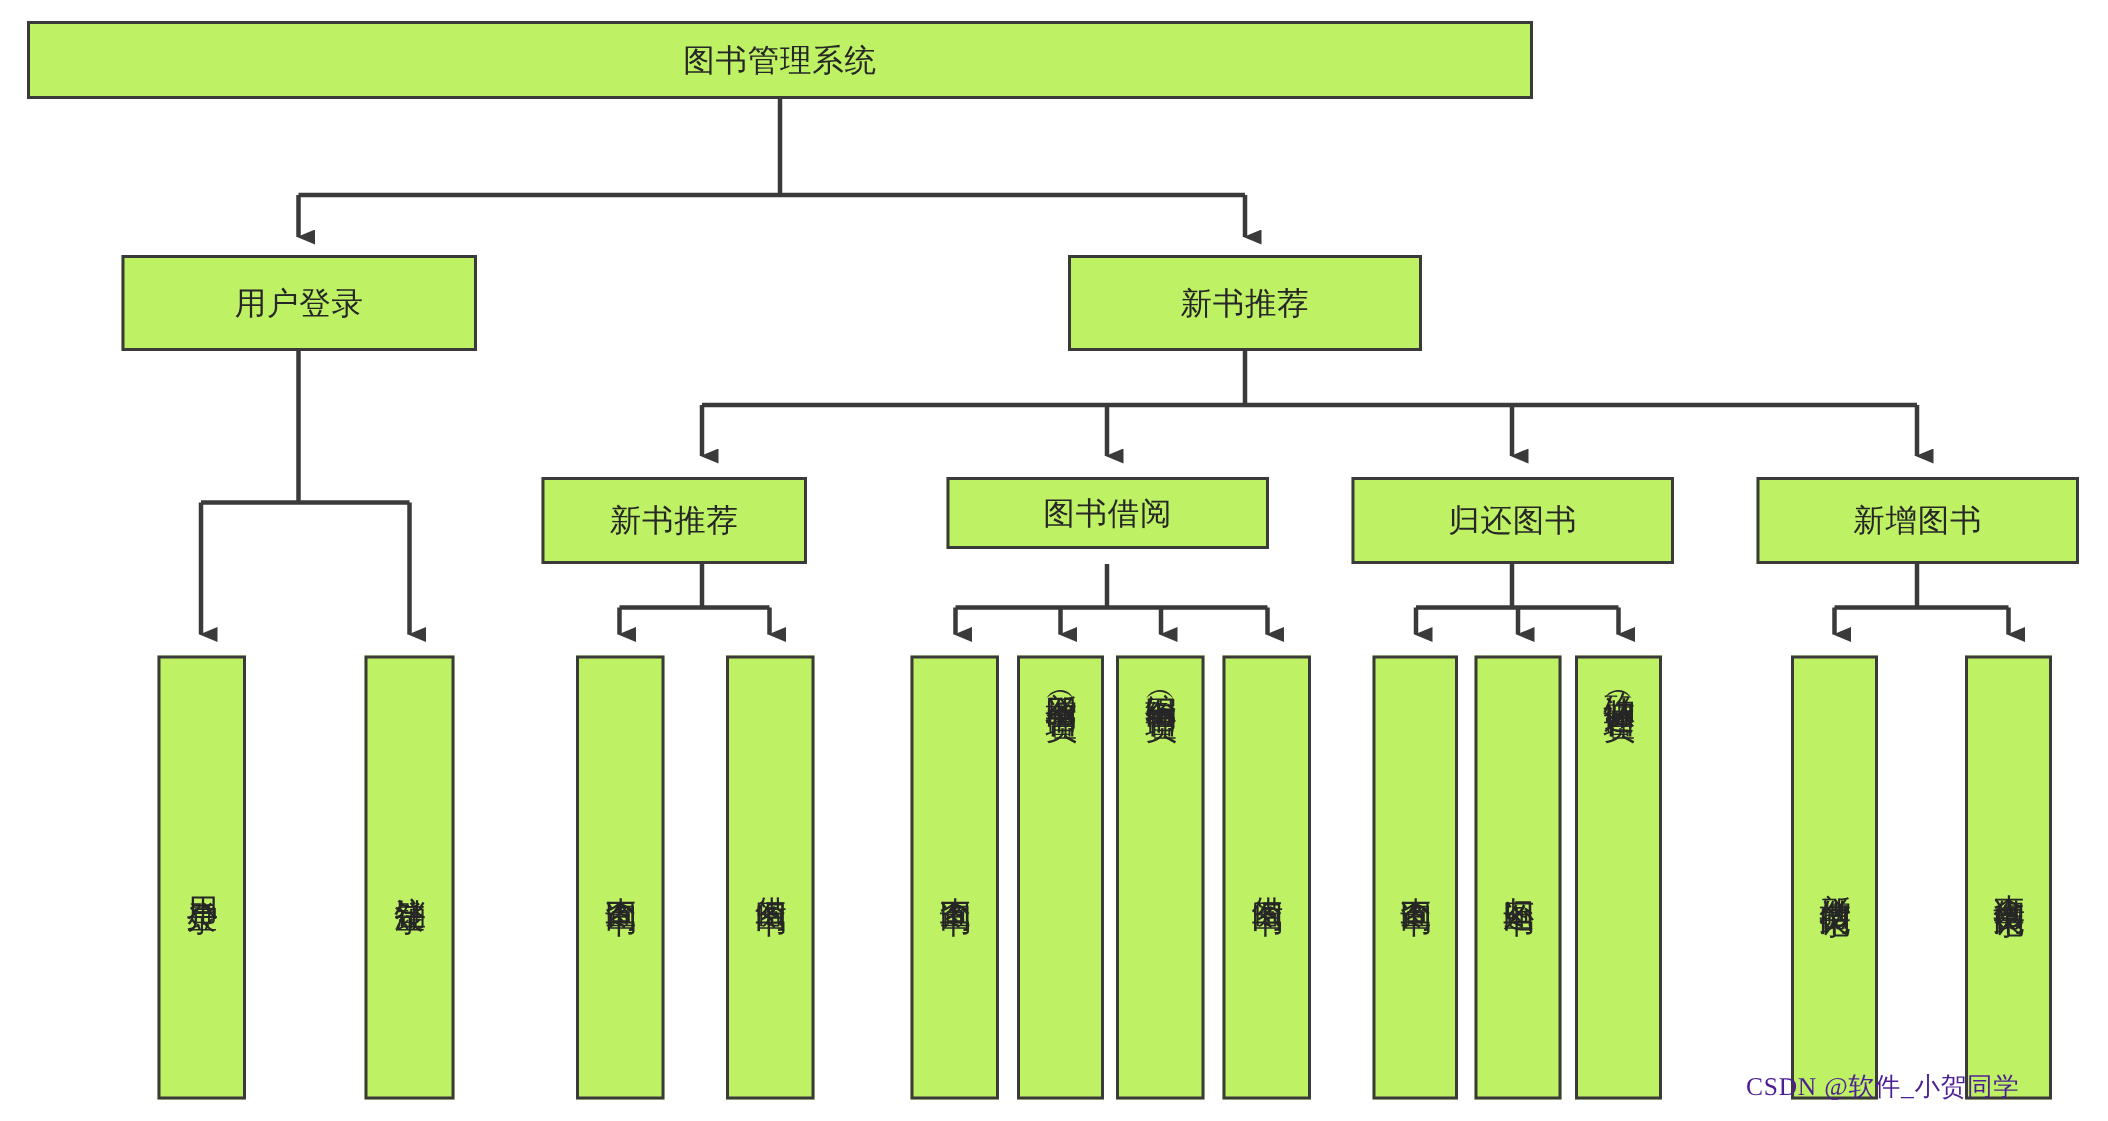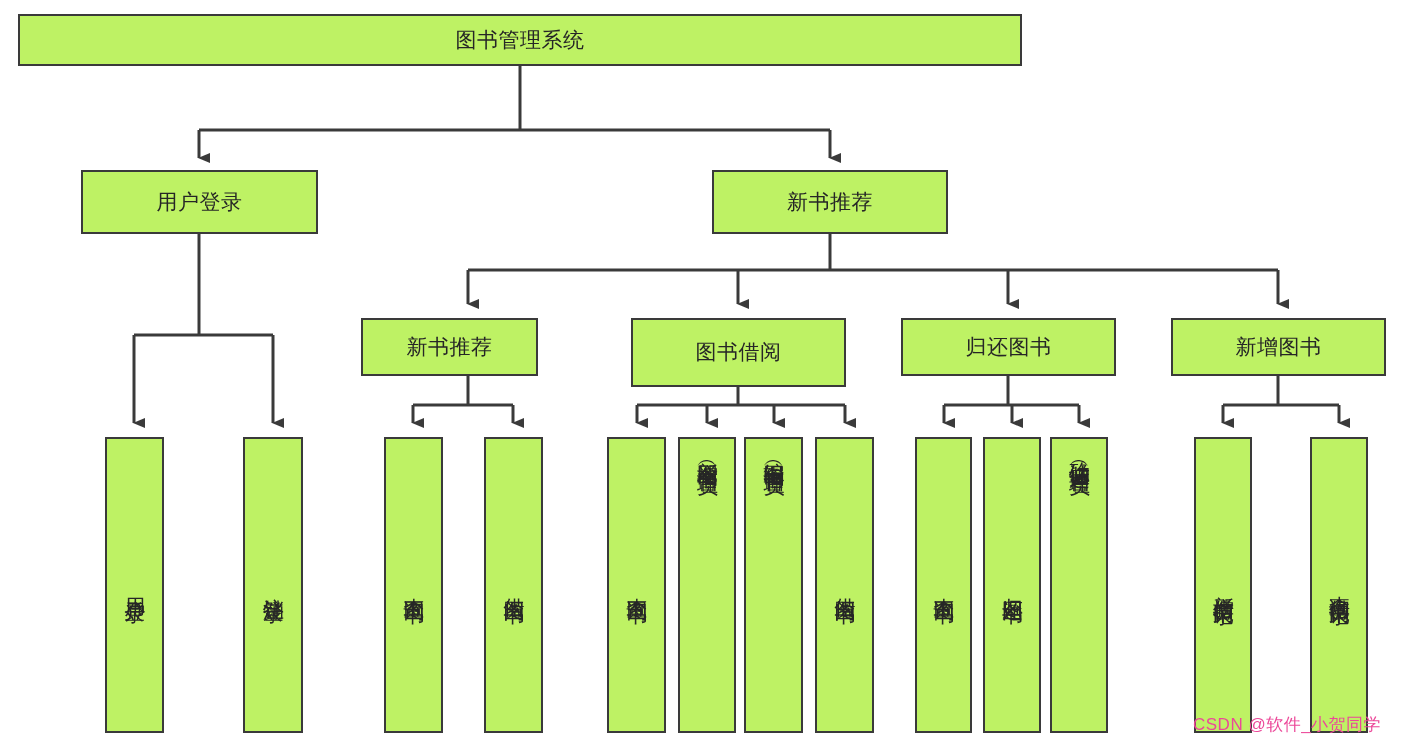--- a/index.html
+++ b/index.html
@@ -60,25 +60,25 @@
     font-size: 21px;
     line-height: 1.0;
     letter-spacing: 2px;
   }
   .node.vertical.centered {
     align-items: center;
     padding-top: 0;
   }
   .watermark {
     position: absolute;
-    left: 1193px;
+    left: 1164px;
     top: 713px;
     font-size: 17px;
-    color: #ec4899;
-    font-family: Liberation Sans, sans-serif;
+    color: #4c1d95;
+    font-family: Liberation Serif, serif;
     white-space: nowrap;
     letter-spacing: 0.5px;
   }
 </style>
 </head>
 <body>
 
 <div id="diagram-root">
 
   <svg id="edge-layer" viewBox="0 0 1405 747" width="1405" height="747">
@@ -138,21 +138,21 @@
   <div class="node horizontal" style="left:81px; top:170px; width:237px; height:64px;">
     <span class="node-label">用户登录</span>
   </div>
   <div class="node horizontal" style="left:712px; top:170px; width:236px; height:64px;">
     <span class="node-label">新书推荐</span>
   </div>
 
   <div class="node horizontal" style="left:361px; top:318px; width:177px; height:58px;">
     <span class="node-label">新书推荐</span>
   </div>
-  <div class="node horizontal" style="left:631px; top:318px; width:215px; height:69px;justify-content:center;">
+  <div class="node horizontal" style="left:631px; top:318px; width:215px; height:48px;justify-content:center;">
     <span class="node-label">图书借阅</span>
   </div>
   <div class="node horizontal" style="left:901px; top:318px; width:215px; height:58px;">
     <span class="node-label">归还图书</span>
   </div>
   <div class="node horizontal" style="left:1171px; top:318px; width:215px; height:58px;">
     <span class="node-label">新增图书</span>
   </div>
 
   <div class="node vertical centered" style="left:105px; top:437px; width:59px; height:296px;">

